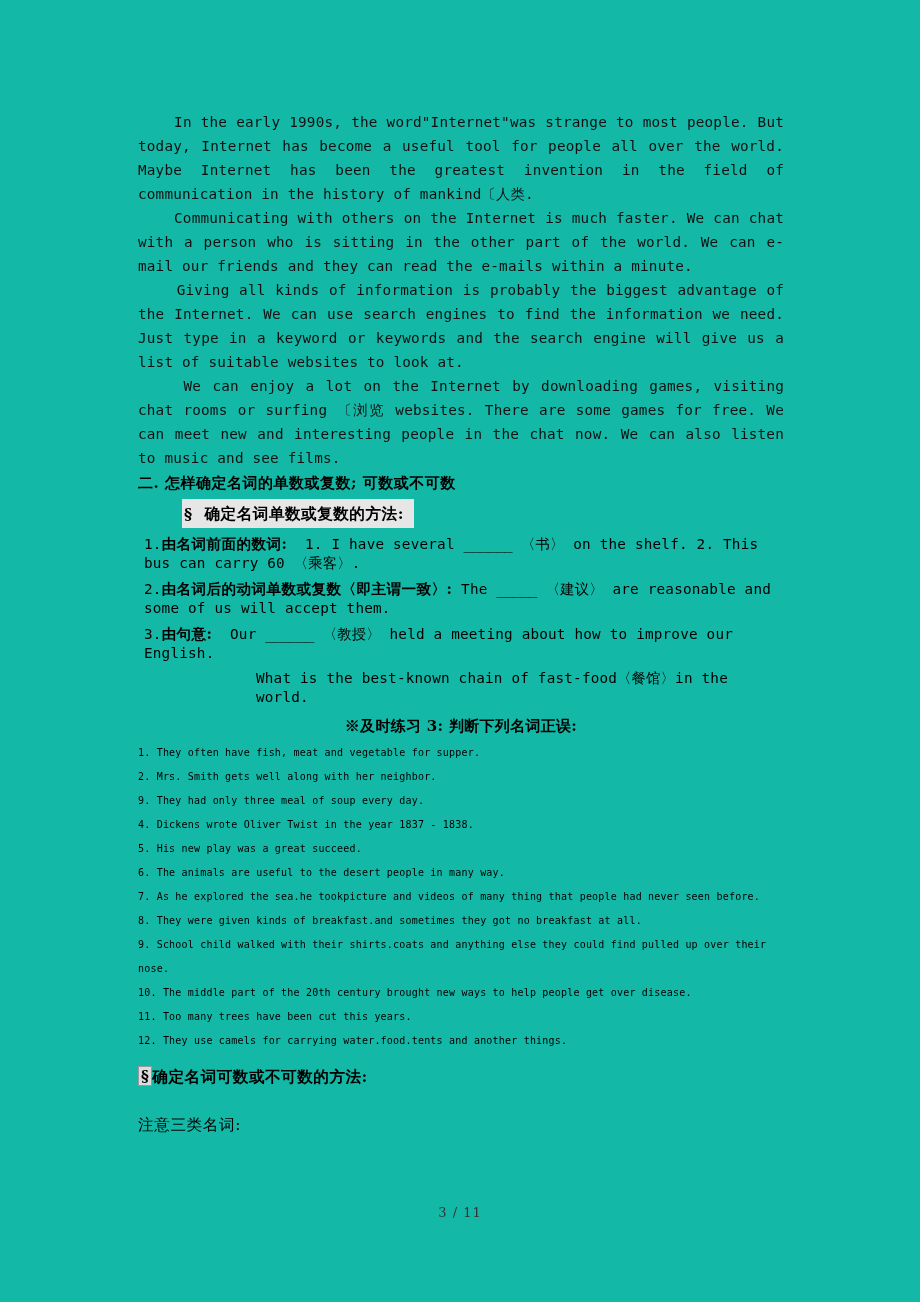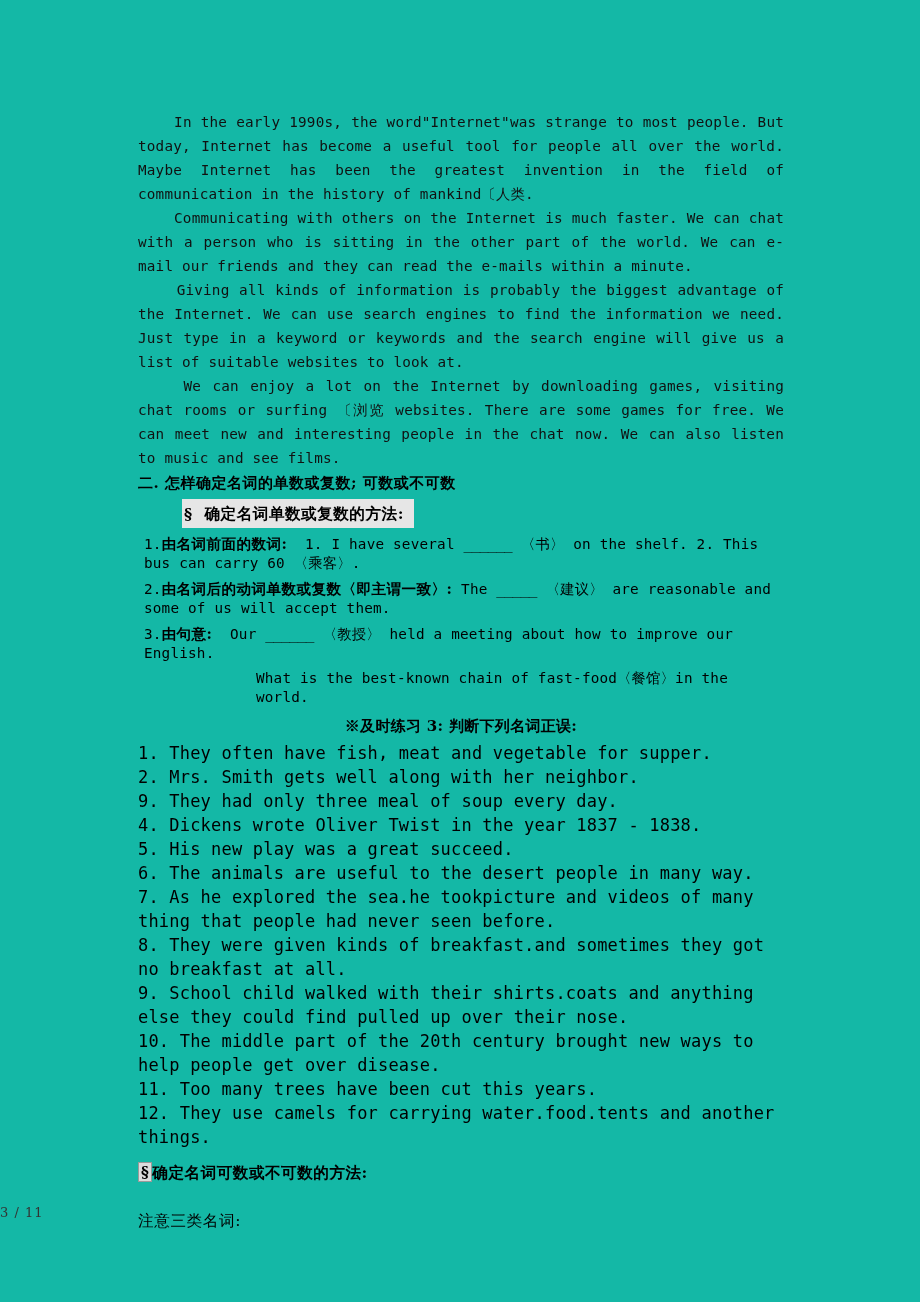--- a/index.html
+++ b/index.html
@@ -109,21 +109,21 @@
 
   .blank {
     font-family: "DejaVu Sans Mono", "Liberation Mono", monospace;
     letter-spacing: -0.5px;
   }
 
   .indent-sub { padding-left: 112px; }
 
   .ex-line {
     font-family: "DejaVu Sans Mono", "Liberation Mono", monospace;
-    font-size: 17px;
+    font-size: 10px;
     line-height: 24px;
     margin: 0;
     white-space: pre-wrap;
     letter-spacing: 0.2px;
   }
 
   .exercise-head {
     font-family: "DejaVu Serif", "Liberation Serif", serif;
     font-weight: bold;
     font-size: 15px;
@@ -141,20 +141,21 @@
     margin: 20px 0 0 0;
     letter-spacing: 0.6px;
   }
 
   
   .footer {
     position: absolute;
     left: 0;
     top: 1205px;
     width: 920px;
+    text-align: center;
     font-family: "DejaVu Serif", "Liberation Serif", serif;
     font-size: 13px;
     color: #333;
     letter-spacing: 1px;
   }
 </style>
 </head>
 <body>
 
 <div class="page">

